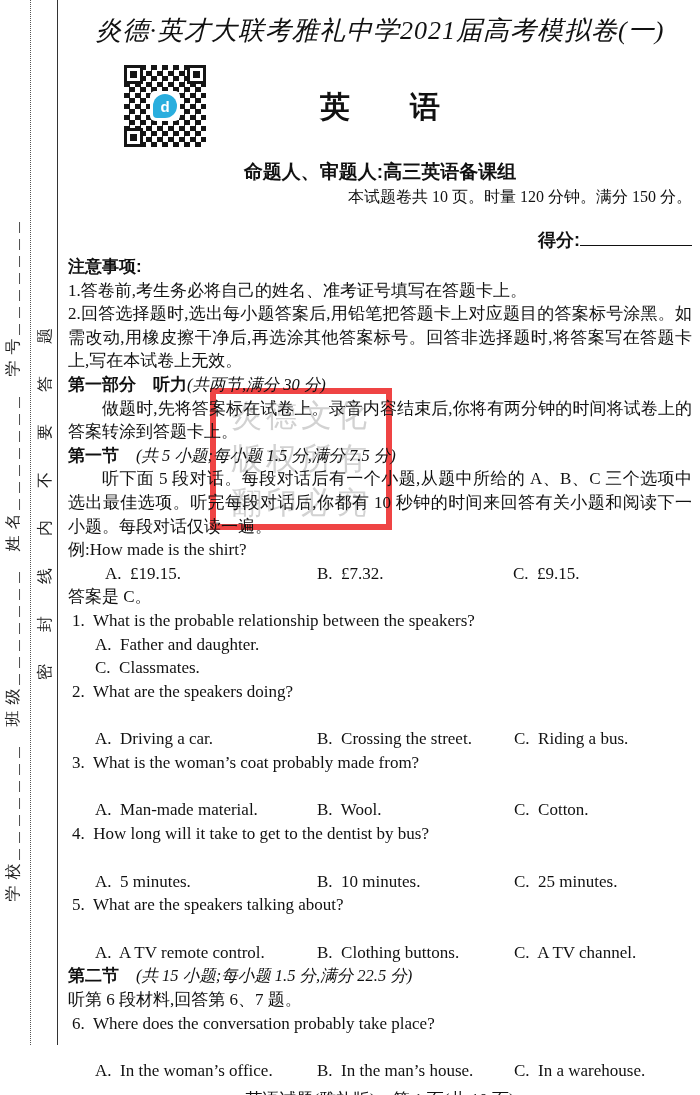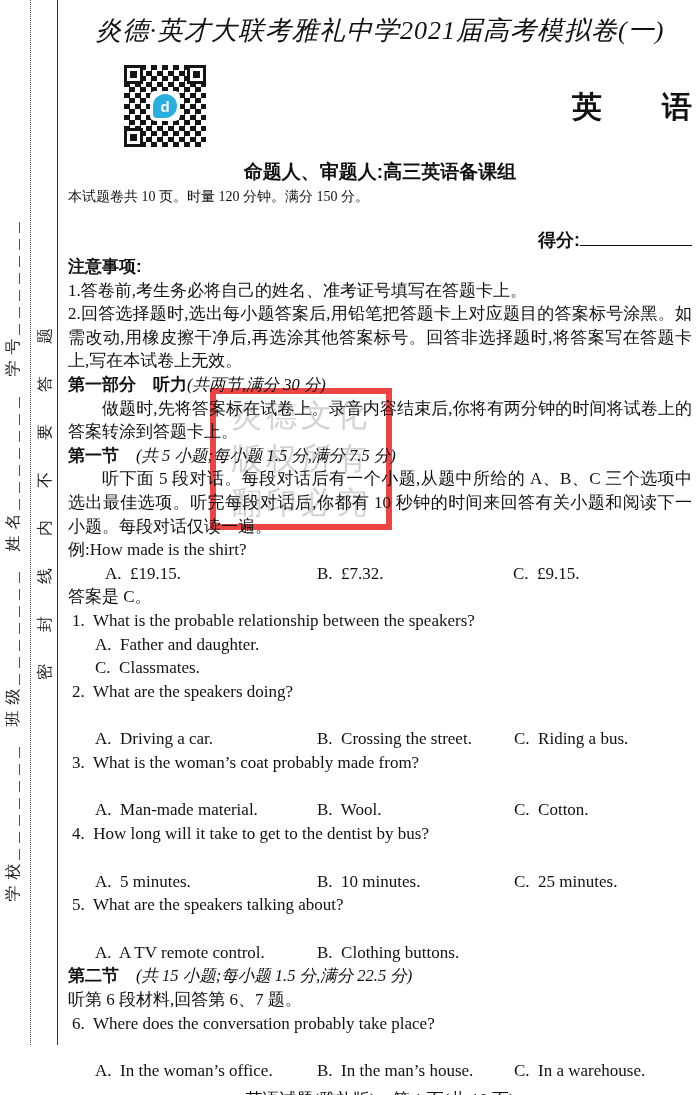--- a/index.html
+++ b/index.html
@@ -22,39 +22,39 @@
   .watermark{position:absolute; left:210px; top:388px; width:170px; height:130px;
     border:6px solid #ef4444; z-index:0; display:flex; flex-direction:column;
     justify-content:space-around; align-items:center; pointer-events:none;}
   .watermark div{font-size:31px; color:#d2d2d2; letter-spacing:4px;
     font-family:"Liberation Serif",serif; line-height:1;}
   
   .main{position:absolute; left:68px; top:14px; width:624px; z-index:1;}
   .paper-title{text-align:center; font-size:26px; line-height:34px; font-weight:400;
     font-style:italic; letter-spacing:1px; font-family:"Liberation Serif",serif;}
   .qr-row{position:relative; height:86px; margin-top:15px;}
-  .subject{position:absolute; left:0; right:0; top:24px; text-align:right;
+  .subject{position:absolute; left:0; right:0; top:24px; text-align:center;
     font-size:30px; font-weight:700; font-family:"Liberation Sans","DejaVu Sans",sans-serif;}
   
   .qr{position:absolute; left:54px; top:0; width:86px; height:86px; background:#fff;}
   .qr .dots{position:absolute; inset:2px;
     background:repeating-conic-gradient(#151515 0% 25%, #ffffff 0% 50%);
     background-size:11px 11px;}
   .finder{position:absolute; width:19px; height:19px; border:3px solid #151515; background:#fff;
     box-sizing:border-box;}
   .finder span{position:absolute; left:3px; top:3px; width:7px; height:7px; background:#151515;}
   .f-tl{left:2px; top:2px;} .f-tr{right:2px; top:2px;} .f-bl{left:2px; bottom:2px;}
   .qr-logo-box{position:absolute; left:28px; top:28px; width:30px; height:30px; background:#fff;
     border-radius:5px; display:flex; align-items:center; justify-content:center;}
   .qr-logo{width:24px; height:24px; border-radius:50% 50% 50% 4px; background:#2aaede;
     color:#fff; font-family:"Liberation Sans",sans-serif; font-weight:700; font-size:15px;
     display:flex; align-items:center; justify-content:center;}
   .setter{margin-top:10px; text-align:center; font-size:19px; line-height:26px; font-weight:700;
     font-family:"Liberation Sans","DejaVu Sans",sans-serif;}
-  .info{text-align:left; font-size:14px; line-height:24px;}
+  .info{text-align:right; font-size:16px; line-height:24px;}
   .score-row{margin-top:18px; height:24px; text-align:right; font-size:18px; line-height:24px;}
   .score-label{font-weight:700; font-family:"Liberation Sans","DejaVu Sans",sans-serif;}
   .score-line{display:inline-block; width:112px; border-bottom:1.5px solid #111; height:18px;}
   
   .bodytext{margin-top:4px; font-size:17px; line-height:23.6px; text-align:justify;}
   .bold-h{font-weight:700; font-family:Liberation Sans, sans-serif;}
   .note{font-style:italic; font-size:16.5px;}
   .indent{text-indent:2em;font-family:Liberation Serif, serif;}
   .q{padding-left:4px;}
   .opt-stack{padding-left:27px;}
@@ -155,20 +155,21 @@
       <div class="opts">
         <span>A.  5 minutes.</span>
         <span>B.  10 minutes.</span>
         <span>C.  25 minutes.</span>
       </div>
 
       <div class="q en">5.  What are the speakers talking about?</div>
       <div class="opts">
         <span>A.  A TV remote control.</span>
         <span>B.  Clothing buttons.</span>
+        <span>C.  A TV channel.</span>
       </div>
 
       <div>
         <span class="bold-h">第二节</span>　<span class="note">(共 15 小题;每小题 1.5 分,满分 22.5 分)</span>
       </div>
       <div>听第 6 段材料,回答第 6、7 题。</div>
 
       <div class="q en">6.  Where does the conversation probably take place?</div>
       <div class="opts">
         <span>A.  In the woman’s office.</span>

